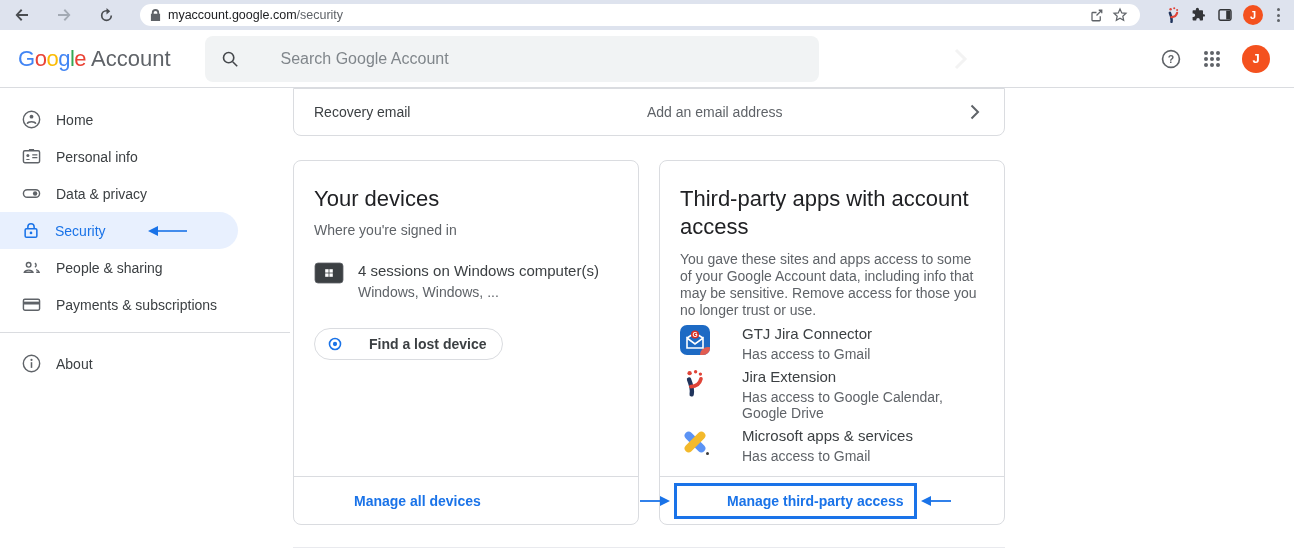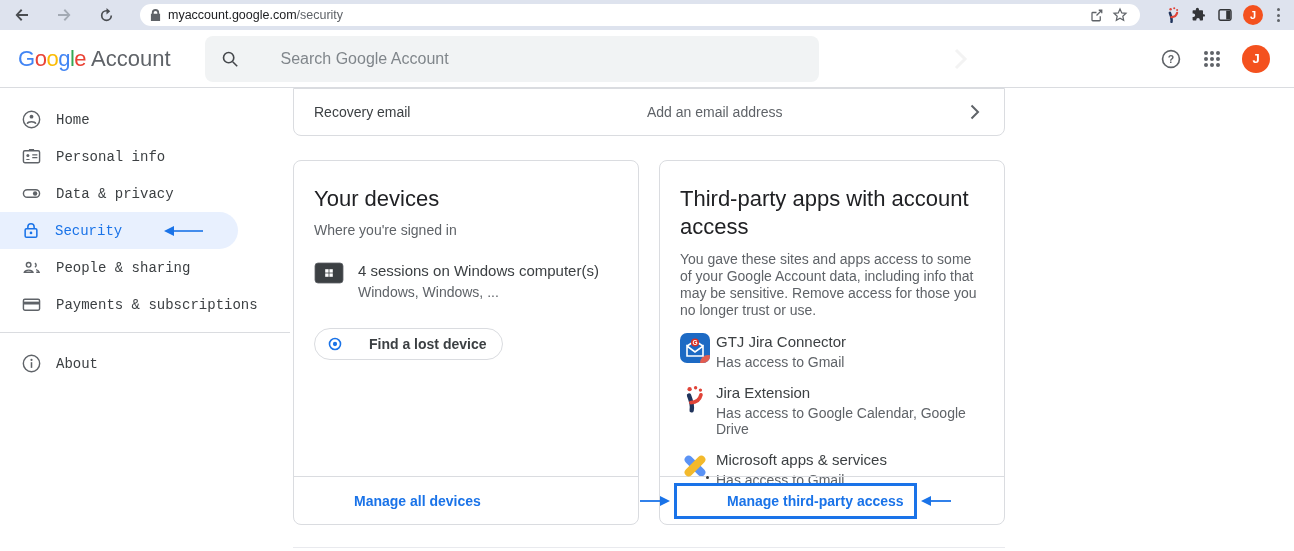--- a/index.html
+++ b/index.html
@@ -36,21 +36,21 @@
   .avatar-lg { width:28px; height:28px; border-radius:50%; background:#f4511e; color:#fff;
     font-size:13px; font-weight:bold; display:flex; align-items:center; justify-content:center; }
   .grid9 { display:grid; grid-template-columns:repeat(3,4px); grid-template-rows:repeat(3,4px); gap:2px; }
   .grid9 i { width:4px; height:4px; border-radius:50%; background:#5f6368; }
 
   
   .page { display:flex; height:462px; }
   .sidebar { width:290px; flex:0 0 290px; padding-top:13px; }
   .nav-item { height:37px; display:flex; align-items:center; padding-left:22px; gap:15px;
     font-size:14px; font-weight:bold; color:#3c4043; }
-  .nav-item .lbl { font-weight:500;font-family:Liberation Mono, monospace; }
+  .nav-item .lbl { font-weight:500; }
   .nav-item.selected { width:238px; background:#e8f0fe; border-radius:0 19px 19px 0; color:#1a73e8; }
   .sidebar-divider { border-top:1px solid #dadce0; margin:9px 0 12px 0; }
   .nav-arrow { margin-left:26px; display:flex; align-items:center; }
 
   .main { flex:1; position:relative; }
   .content { width:712px; margin-left:3px; }
 
   
   .card-frag { border:1px solid #dadce0; border-radius:0 0 8px 8px; height:48px;
     display:flex; align-items:center; padding:0 24px 0 20px; }
@@ -67,21 +67,21 @@
   .link { color:#1a73e8; font-size:14px; font-weight:bold; text-decoration:none;padding-left:40px; }
 
   .device-row { display:flex; gap:14px; margin-top:24px; align-items:flex-start; }
   .device-title { font-size:15px; color:#3c4043; }
   .device-sub { font-size:14px; color:#5f6368; margin-top:5px; }
   .pill-btn { display:inline-flex; align-items:center; gap:26px; margin-top:28px; height:32px;
     border:1px solid #dadce0; border-radius:16px; padding:0 16px 0 12px;
     font-size:14px; font-weight:bold; color:#3c4043; background:#fff; cursor:pointer; }
 
   .tp-desc { font-size:14px; color:#5f6368; line-height:17px; margin-top:10px; }
-  .app-row { display:flex; gap:6px; margin-top:14px; align-items:flex-start; }
+  .app-row { display:flex; gap:32px; margin-top:6px; align-items:flex-start; }
   .app-name { font-size:15px; color:#3c4043; }
   .app-access { font-size:14px; color:#5f6368; margin-top:4px; }
   .app-ic { width:30px; flex:0 0 30px; height:30px; position:relative; }
 
   .gtj-ic { width:30px; height:30px; border-radius:7px; background:#1d6ac4; overflow:hidden; position:relative; }
   .gtj-ic .coral { position:absolute; right:-6px; bottom:-8px; width:16px; height:16px;
     border-radius:50%; background:#e25c50; }
   .gtj-ic svg { position:relative; }
 
   .ms-ic .bar { position:absolute; left:2px; top:11px; width:26px; height:8px; border-radius:4px; }

